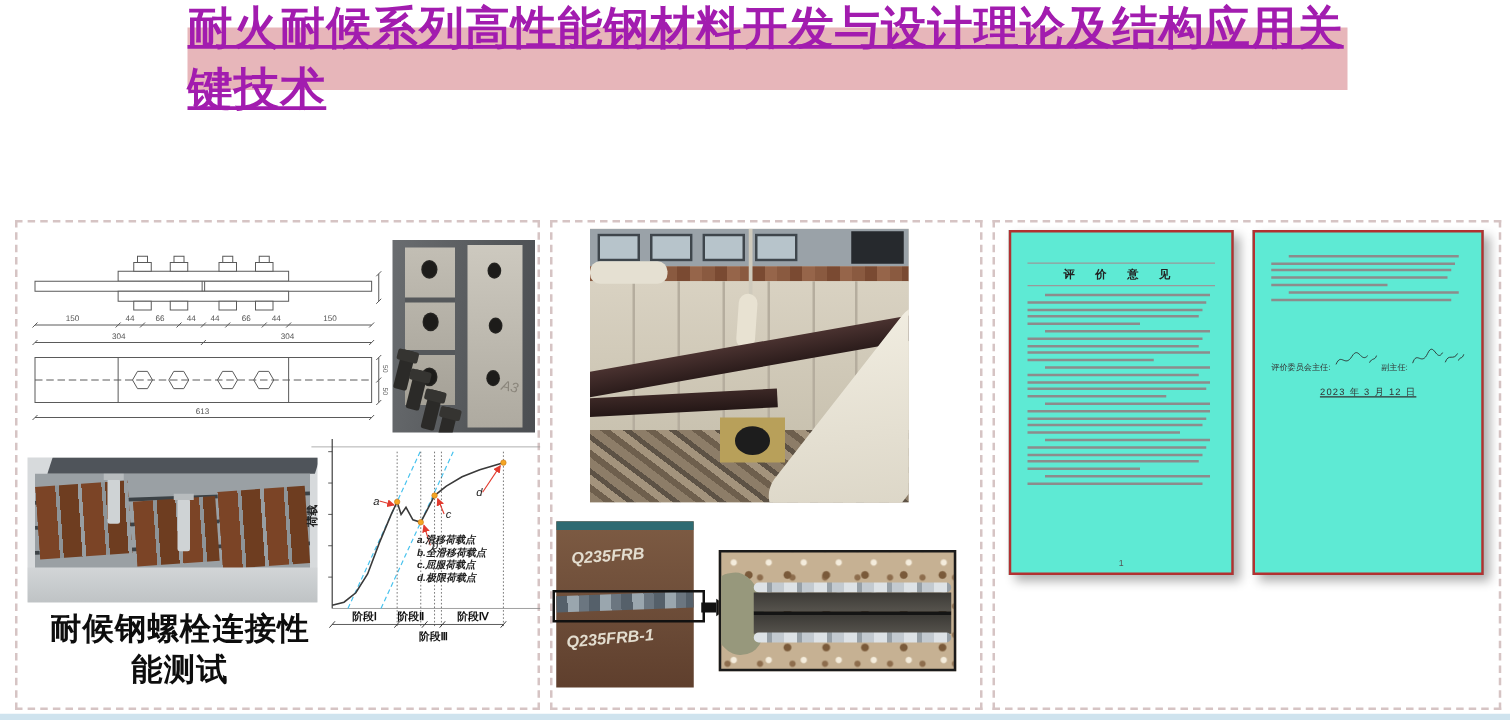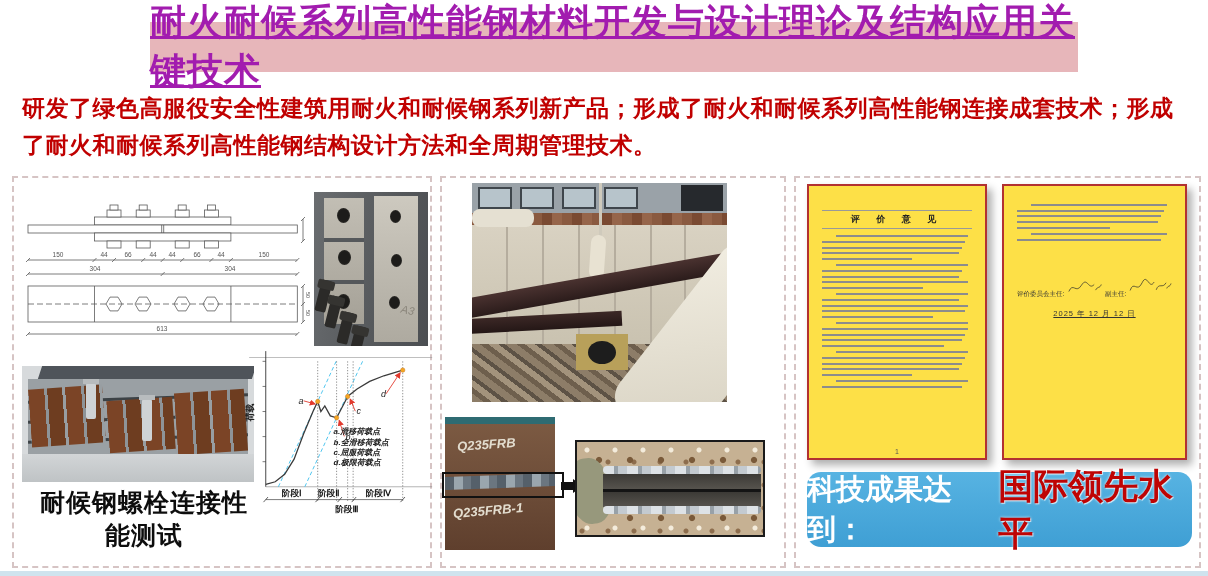--- a/index.html
+++ b/index.html
@@ -97,21 +97,21 @@
       radial-gradient(circle at 22px 18px,#7a5a3a 2.6px,transparent 3.6px),
       radial-gradient(circle at 5px 20px,#8d6d4d 2px,transparent 3px);
     background-size:28px 26px,31px 29px,26px 23px; }
   .glove{ position:absolute; left:-8px; top:16px; width:42px; height:66px; background:#97987c; border-radius:45%; transform:rotate(-10deg); }
   .strip{ position:absolute; left:26px; width:158px; height:15px; background:linear-gradient(#3c3a36,#56534d); }
   .bead{ position:absolute; left:26px; width:158px; height:8px; border-radius:4px;
     background:repeating-linear-gradient(90deg,#dde2e6 0 11px,#98a1a8 11px 15px,#c3cad0 15px 24px); }
   .gapline{ position:absolute; left:26px; width:158px; height:3px; background:#141414; }
   #caption-weld{ left:133px; top:366px; width:190px; font-size:17px; letter-spacing:1px; }
   
-  .doc{ position:absolute; top:6px; height:276px; background:#fde047; border:2px solid #b23131;
+  .doc{ position:absolute; top:6px; height:276px; background:#5eead4; border:2px solid #b23131;
     box-shadow:5px 5px 8px rgba(0,0,0,.32); padding:24px 13px 6px; }
   #doc1{ left:11px; width:180px; }
   #doc2{ left:206px; width:185px; padding-top:14px; }
   .doc-title{ text-align:center; font-size:9px; font-weight:bold; letter-spacing:7px; color:#222;
     border-top:1px solid #999; border-bottom:1px solid #999; padding:2px 0; margin-bottom:6px; }
   .dline{ height:2px; background:#8c8c8c; margin:3.8px 0; }
   .page-num{ position:absolute; bottom:3px; left:0; width:100%; text-align:center; font-size:7px; color:#555; }
   .sig-row{ margin-top:34px; display:flex; align-items:flex-end; gap:2px; font-size:6.5px; color:#333; white-space:nowrap; }
   .date-line{ margin-top:10px; text-align:center; font-size:7.5px; color:#333; letter-spacing:1px; text-decoration:underline; }
   #result-banner{
@@ -128,21 +128,20 @@
 </style>
 </head>
 <body>
 
 <div id="slide">
 
   <div class="title-banner">
     <h1>耐火耐候系列高性能钢材料开发与设计理论及结构应用关键技术</h1>
   </div>
 
-  <p class="summary">研发了绿色高服役安全性建筑用耐火和耐候钢系列新产品；形成了耐火和耐候系列高性能钢连接成套技术；形成了耐火和耐候系列高性能钢结构设计方法和全周期管理技术。</p>
 
   <div class="panel" id="panel-left">
 
     <svg id="drawing-svg" width="290" height="157" viewBox="0 0 290 157">
       <g stroke="#5a5a5a" stroke-width="0.8" fill="none">
 
         <g>
           <line x1="89.5" y1="19" x2="89.5" y2="62"></line>
             <line x1="94.5" y1="19" x2="94.5" y2="62"></line>
           <line x1="118.7" y1="19" x2="118.7" y2="62"></line>
@@ -425,23 +424,19 @@
       <div class="sig-row">
         <span>评价委员会主任:</span>
         <svg width="52" height="22" viewBox="0 0 52 22">
           <path d="M4,16 C10,2 14,20 22,7 S32,15 40,6 M42,14 C45,8 48,12 50,6" stroke="#2a2a2a" fill="none" stroke-width="1"></path>
         </svg>
         <span>副主任:</span>
         <svg width="62" height="24" viewBox="0 0 62 24">
           <path d="M3,17 C8,2 13,21 20,6 S30,17 37,5 M40,16 C44,5 49,15 54,6 M55,14 C57,9 59,13 61,7" stroke="#2a2a2a" fill="none" stroke-width="1"></path>
         </svg>
       </div>
-      <div class="date-line">2025 年 12 月 12 日</div>
-    </div>
-
-    <div id="result-banner">
-      <span class="result-prefix">科技成果达到：</span>
-      <span class="result-highlight">国际领先水平</span>
-    </div>
+      <div class="date-line">2023 年 3 月 12 日</div>
+    </div>
+
   </div>
 
   <div id="bottom-strip"></div>
 </div>
 
 </body></html>

